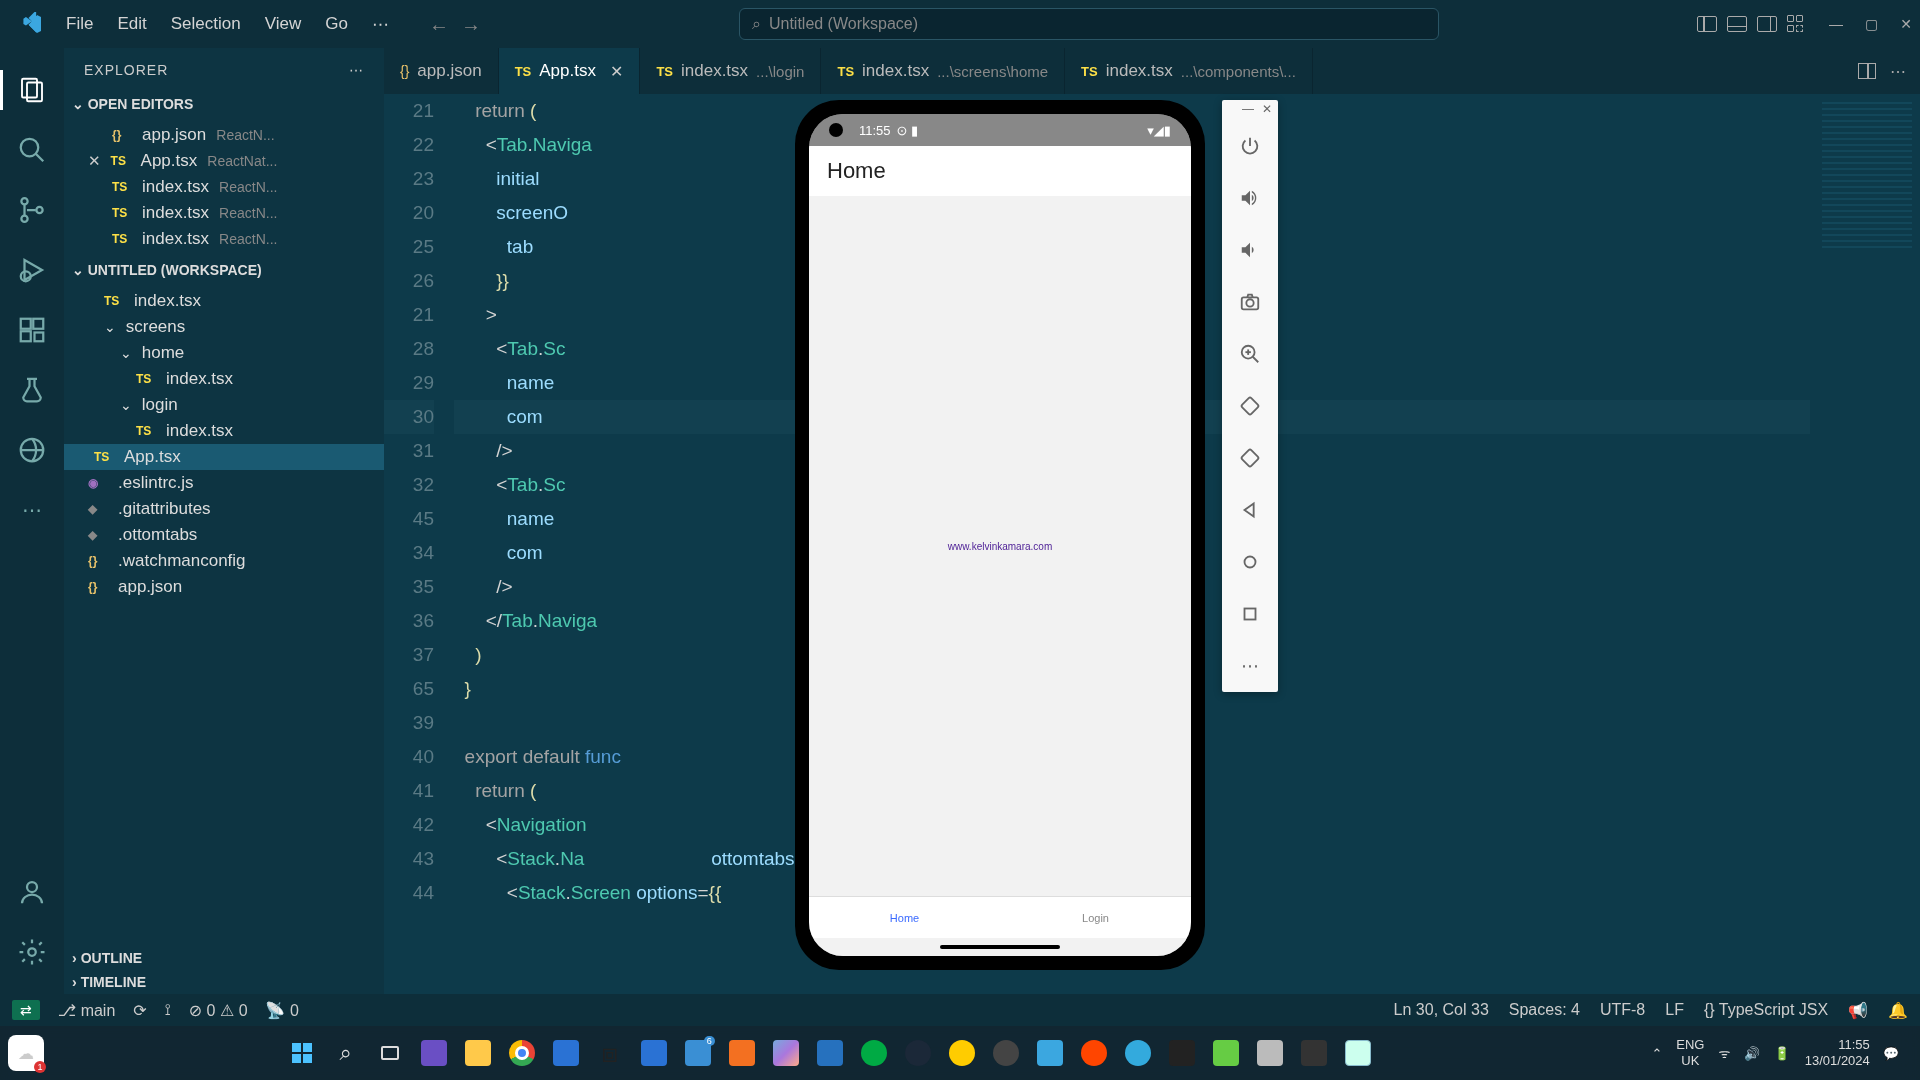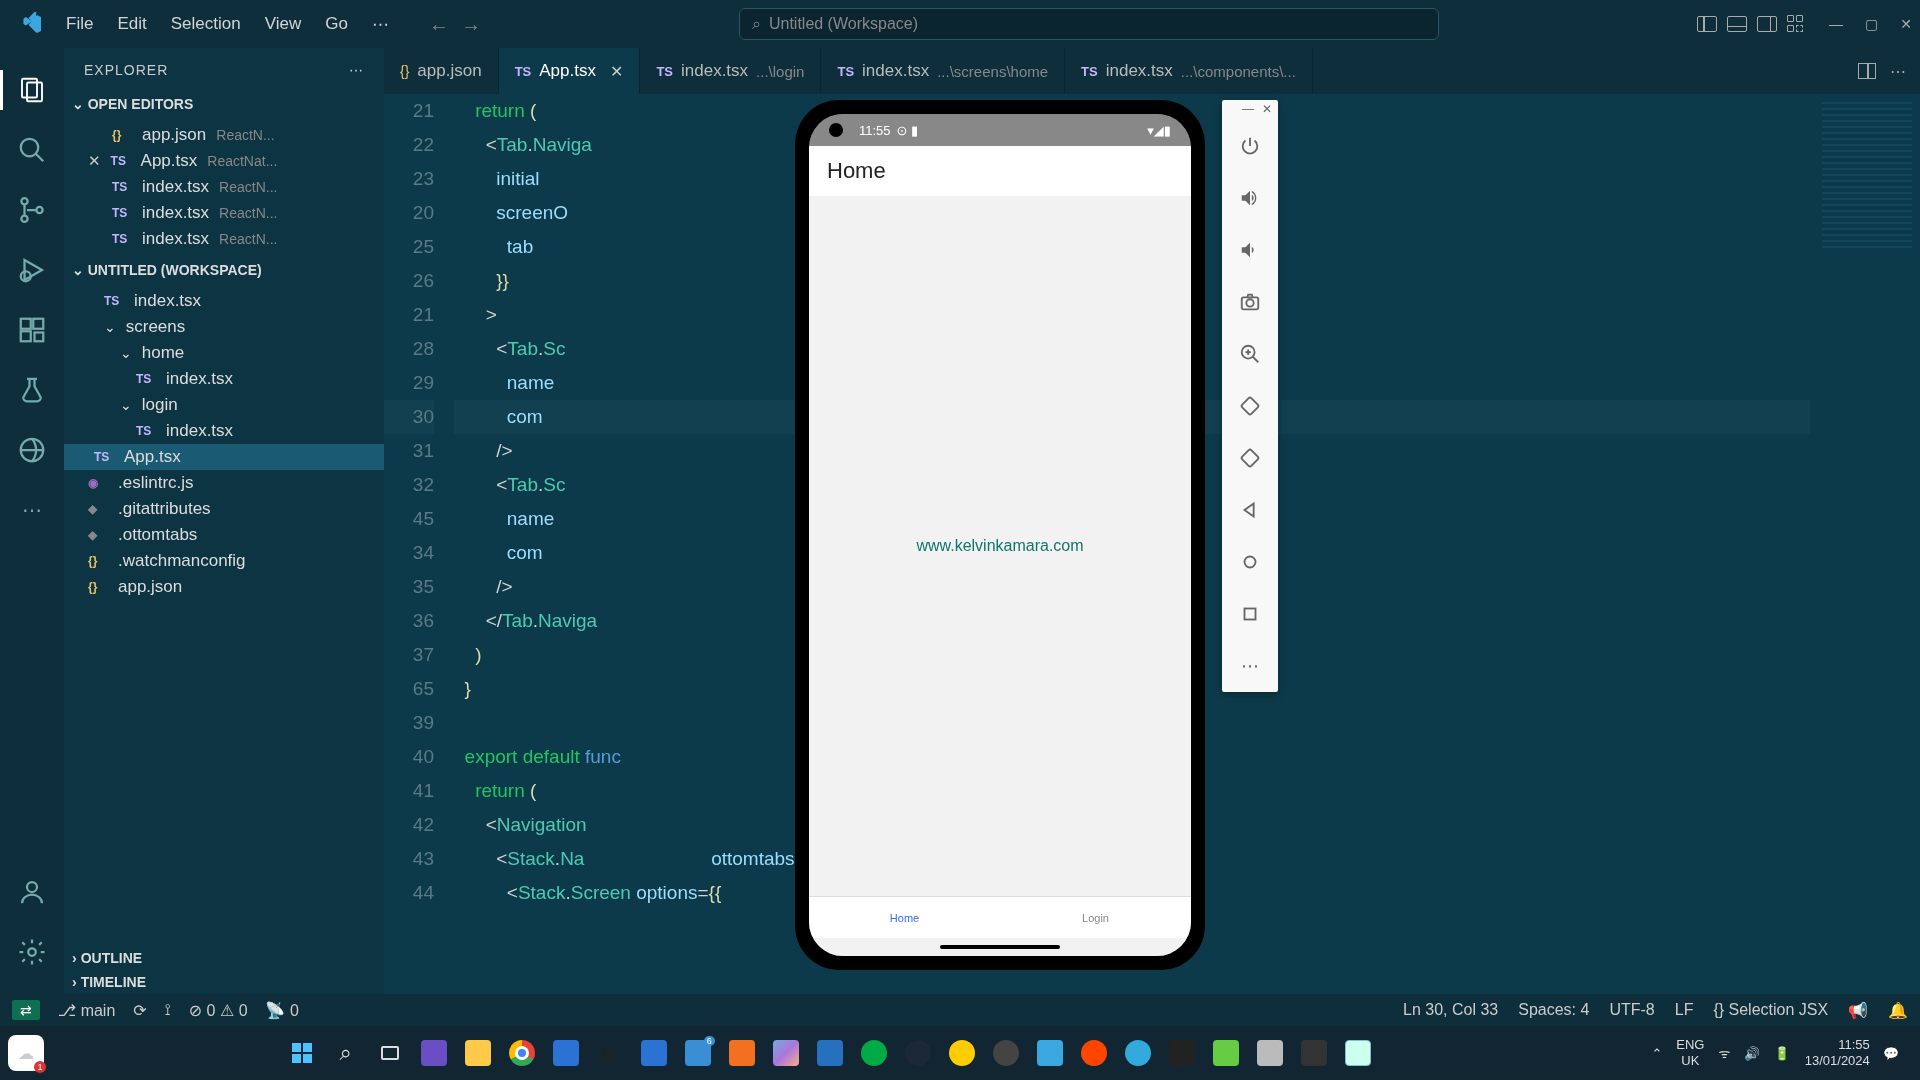--- a/index.html
+++ b/index.html
@@ -43,59 +43,59 @@
 .sb-sec-head { display: flex; align-items: center; padding: 4px 8px; font-size: 14px; font-weight: 600; color: #ddd; cursor: pointer; }
 .sb-sec-head .chev { margin-right: 4px; font-size: 14px; }
 .sb-item { display: flex; align-items: center; padding: 3px 8px 3px 24px; font-size: 17px; color: #ddd; cursor: pointer; gap: 6px; white-space: nowrap; overflow: hidden; }
 .sb-item.selected { background: #1a5a72; }
 .sb-item .file-icon { font-size: 12px; font-weight: bold; min-width: 24px; }
 .sb-item .suffix { color: #888; font-size: 14px; margin-left: 4px; overflow:hidden; text-overflow:ellipsis; }
 .sb-item .close-x { color: #ccc; margin-right: 4px; font-size: 15px; }
 .sb-item.indent1 { padding-left: 40px; }
 .sb-item.indent2 { padding-left: 56px; }
 .sb-item.indent3 { padding-left: 72px; }
-.ts-badge { color: #c4b5fd; font-weight: bold; font-size: 13px; }
+.ts-badge { color: #fde047; font-weight: bold; font-size: 13px; }
 .js-badge { color: #e8c26a; font-weight: bold; font-size: 13px; }
 .json-badge { color: #e8c26a; font-size: 14px; }
 .folder-chev { margin-right: 4px; font-size: 14px; }
 
 
 .editor-area { flex: 1; display: flex; flex-direction: column; background: #0d3442; position: relative; }
 .tabs-row { height: 46px; display: flex; background: #0d2e3a; align-items: stretch; }
 .tab { display: flex; align-items: center; padding: 0 16px; font-size: 17px; color: #bbb; gap: 8px; cursor: pointer; border-right: 1px solid #0a2530; white-space: nowrap; }
 .tab.active { background: #0d3a4a; color: #fff; }
 .tab .close { margin-left: 6px; color: #ccc; font-size: 16px; }
 .tab .path-hint { color: #888; font-size: 15px; }
 .tabs-right { margin-left: auto; display: flex; align-items: center; gap: 14px; padding: 0 14px; color: #aaa; }
 .split-icon { width: 18px; height: 16px; border: 1.5px solid #aaa; position: relative; }
 .split-icon::before { content:''; position:absolute; left:50%; top:0; bottom:0; width:1.5px; background:#aaa; }
 
 .breadcrumb { padding: 6px 20px; font-size: 17px; color: #ccc; background: #0d3a4a; }
 .code-area { flex: 1; display: flex; font-family: 'Consolas', monospace; font-size: 19px; line-height: 34px; background: #0d3a4a; position: relative; }
 .gutter { width: 70px; text-align: right; padding-right: 20px; color: #5a7a85; }
 .code { flex: 1; color: #d4d4d4; white-space: pre; }
-.code .kw { color: #22c55e; }
+.code .kw { color: #a3a3a3; }
 .code .tag { color: #4ec9b0; }
 .code .yellow { color: #dcdcaa; }
 .code .blue { color: #569cd6; }
 .code .attr { color: #9cdcfe; }
 .line-hl { background: #124050; }
 .minimap { width: 110px; background: #0d3a4a; position: relative; }
 .minimap-content { position: absolute; top: 8px; right: 8px; width: 90px; height: 150px; background: linear-gradient(#1a5a72 2px, transparent 2px) 0 0/100% 6px; opacity: 0.4; }
 
 
 .emulator { position: absolute; left: 795px; top: 100px; width: 410px; height: 870px; z-index: 100; }
 .phone-frame { width: 410px; height: 870px; background: #000; border-radius: 44px; padding: 14px; position: relative; }
 .phone-inner { width: 100%; height: 100%; background: #888; border-radius: 34px; overflow: hidden; display: flex; flex-direction: column; }
 .phone-statusbar { height: 32px; background: #888; display: flex; align-items: center; padding: 0 20px; font-size: 13px; color: #fff; font-weight: 500; }
 .phone-statusbar .camera { width: 14px; height: 14px; background: #000; border-radius: 50%; margin-right: 16px; }
 .phone-statusbar .sb-right { margin-left: auto; display: flex; gap: 4px; font-size: 13px; }
 .phone-header { background: #fff; padding: 12px 18px; font-size: 22px; font-weight: 500; color: #222; }
 .phone-body { flex: 1; background: #f2f2f2; display: flex; align-items: center; justify-content: center; }
-.phone-body-text { font-size: 16px; color: #0f766e; }
+.phone-body-text { font-size: 10px; color: #4c1d95; }
 .phone-tabs { height: 42px; background: #fff; border-top: 1px solid #ddd; display: flex; }
 .phone-tab { flex: 1; display: flex; align-items: center; justify-content: center; font-size: 11px; color: #888; }
 .phone-tab.active { color: #3a6aff; }
 .phone-nav { height: 18px; background: #f2f2f2; display: flex; justify-content: center; align-items: center; }
 .phone-nav-bar { width: 120px; height: 4px; background: #000; border-radius: 2px; }
 
 .emu-sidebar { position: absolute; left: 1222px; top: 100px; width: 56px; background: #f8f8f8; border-radius: 2px; box-shadow: 0 2px 8px rgba(0,0,0,0.3); z-index: 101; }
 .emu-titlebar { height: 20px; display: flex; justify-content: flex-end; gap: 8px; padding: 2px 6px; font-size: 12px; color: #666; }
 .emu-btn { width: 56px; height: 52px; display: flex; align-items: center; justify-content: center; color: #666; cursor: pointer; }
 .emu-btn svg { width: 22px; height: 22px; }
@@ -492,21 +492,21 @@
   <span>⎇ <span>main</span></span>
   <span>⟳</span>
   <span>⟟</span>
   <span>⊘ <span>0</span> ⚠ <span>0</span></span>
   <span>📡 <span>0</span></span>
   <div class="right">
     <span>Ln 30, Col 33</span>
     <span>Spaces: 4</span>
     <span>UTF-8</span>
     <span>LF</span>
-    <span>{} <span>Selection JSX</span></span>
+    <span>{} <span>TypeScript JSX</span></span>
     <span>📢</span>
     <span>🔔</span>
   </div>
 </div>
 
 <div class="taskbar">
   <div class="widget-btn">☁<div class="badge">1</div></div>
   <div class="tb-center">
     <div class="tb-icon">
         <svg width="24" height="24" viewBox="0 0 24 24">

